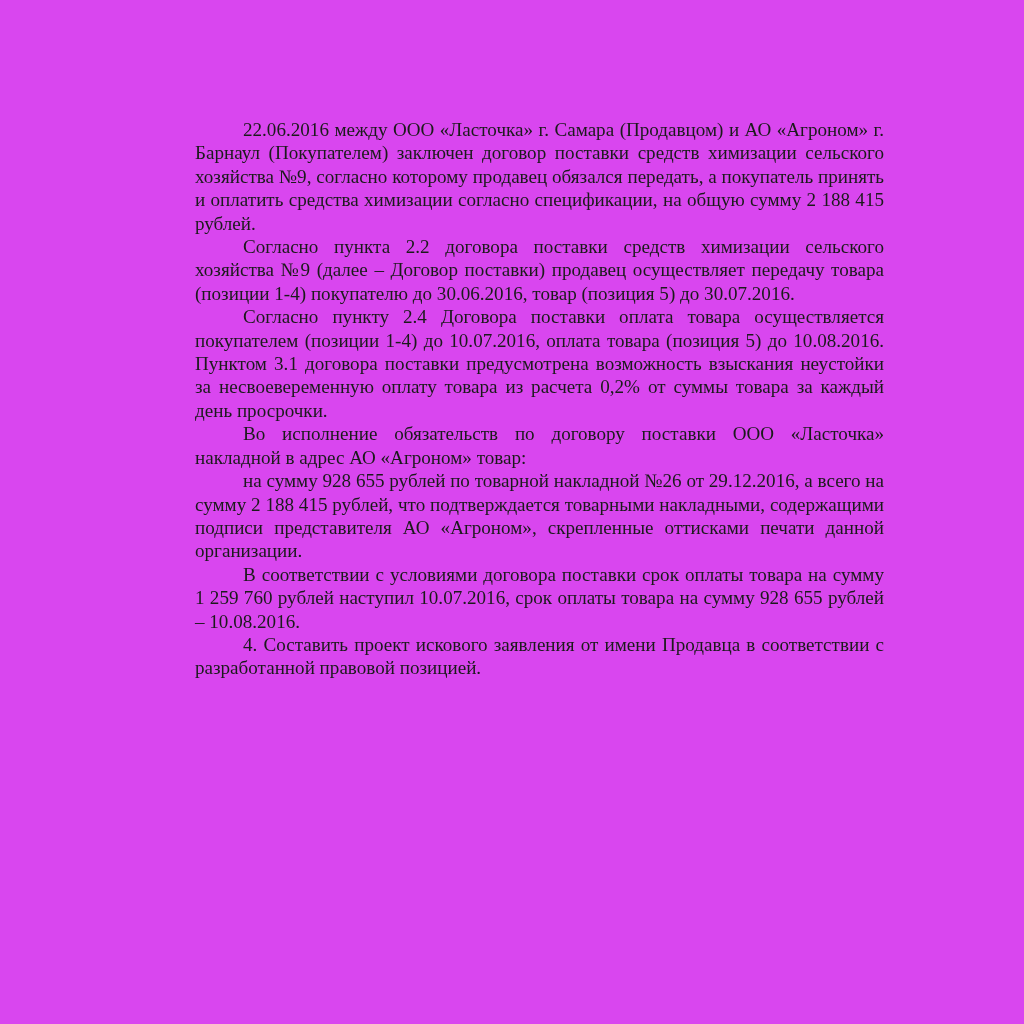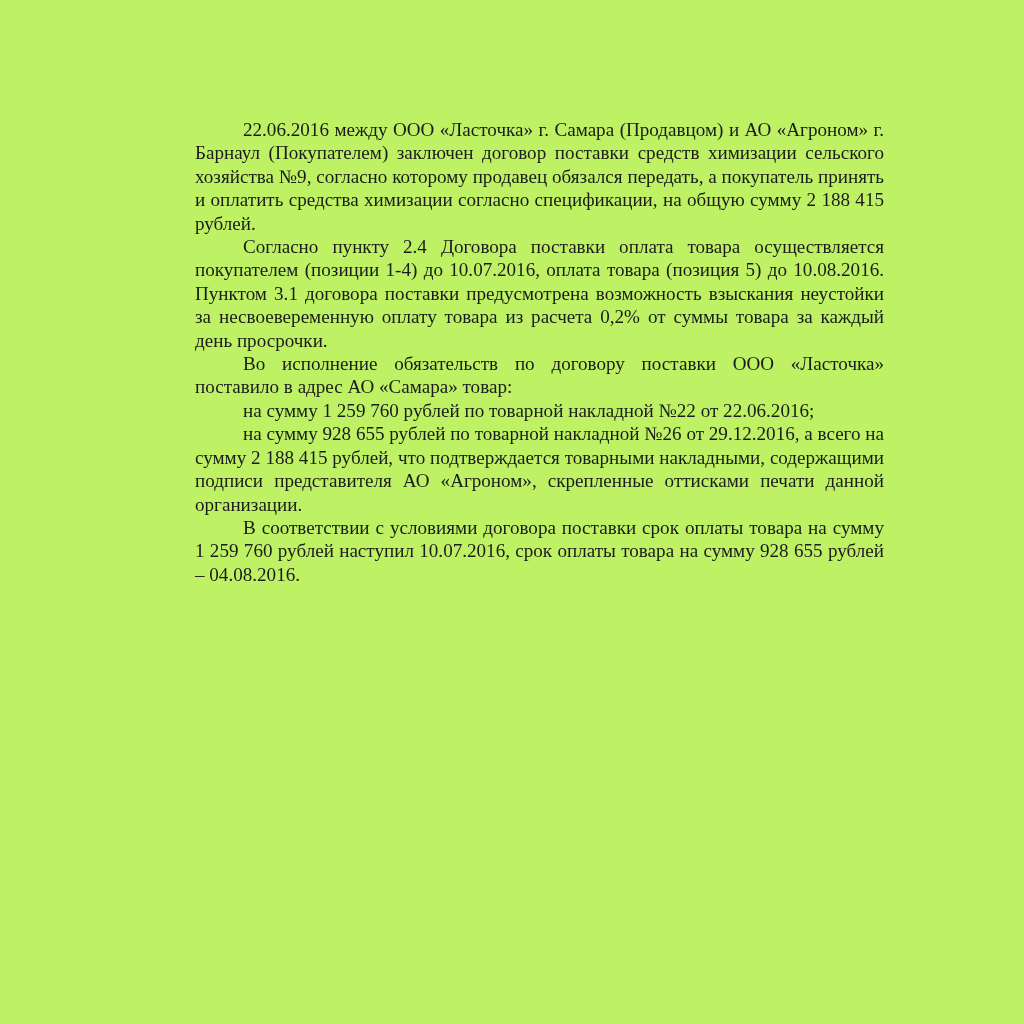--- a/index.html
+++ b/index.html
@@ -4,21 +4,21 @@
 <style>
   html, body {
     margin: 0;
     padding: 0;
     background: #ffffff;
   }
   .page {
     position: relative;
     width: 1024px;
     height: 1024px;
-    background: #bef264;
+    background: #d946ef;
     overflow: hidden;
     box-sizing: border-box;
   }
   .doc-body {
     position: absolute;
     left: 195px;
     top: 118px;
     width: 689px;
     font-family: "Liberation Serif", "DejaVu Serif", serif;
     font-size: 19.1px;
@@ -39,19 +39,20 @@
   .doc-body p:last-child {
     margin-bottom: 0;
   }
 </style>
 </head>
 <body>
 
 <div class="page">
   <div class="doc-body">
     <p>22.06.2016 между ООО «Ласточка» г. Самара (Продавцом) и АО «Агроном» г. Барнаул (Покупателем) заключен договор поставки средств химизации сельского хозяйства №9, согласно которому продавец обязался передать, а покупатель принять и оплатить средства химизации согласно спецификации, на общую сумму 2 188 415 рублей.</p>
+    <p>Согласно пункта 2.2 договора поставки средств химизации сельского хозяйства №9 (далее – Договор поставки) продавец осуществляет передачу товара (позиции 1-4) покупателю до 30.06.2016, товар (позиция 5) до 30.07.2016.</p>
     <p>Согласно пункту 2.4 Договора поставки оплата товара осуществляется покупателем (позиции 1-4) до 10.07.2016, оплата товара (позиция 5) до 10.08.2016. Пунктом 3.1 договора поставки предусмотрена возможность взыскания неустойки за несвоевеременную оплату товара из расчета 0,2% от суммы товара за каждый день просрочки.</p>
-    <p>Во исполнение обязательств по договору поставки ООО «Ласточка» поставило в адрес АО «Самара» товар:</p>
-    <p>на сумму 1 259 760 рублей по товарной накладной №22 от 22.06.2016;</p>
+    <p>Во исполнение обязательств по договору поставки ООО «Ласточка» накладной в адрес АО «Агроном» товар:</p>
     <p>на сумму 928 655 рублей по товарной накладной №26 от 29.12.2016, а всего на сумму 2 188 415 рублей, что подтверждается товарными накладными, содержащими подписи представителя АО «Агроном», скрепленные оттисками печати данной организации.</p>
-    <p>В соответствии с условиями договора поставки срок оплаты товара на сумму 1 259 760 рублей наступил 10.07.2016, срок оплаты товара на сумму 928 655 рублей – 04.08.2016.</p>
+    <p>В соответствии с условиями договора поставки срок оплаты товара на сумму 1 259 760 рублей наступил 10.07.2016, срок оплаты товара на сумму 928 655 рублей – 10.08.2016.</p>
+    <p>4. Составить проект искового заявления от имени Продавца в соответствии с разработанной правовой позицией.</p>
   </div>
 </div>
 
 </body></html>

